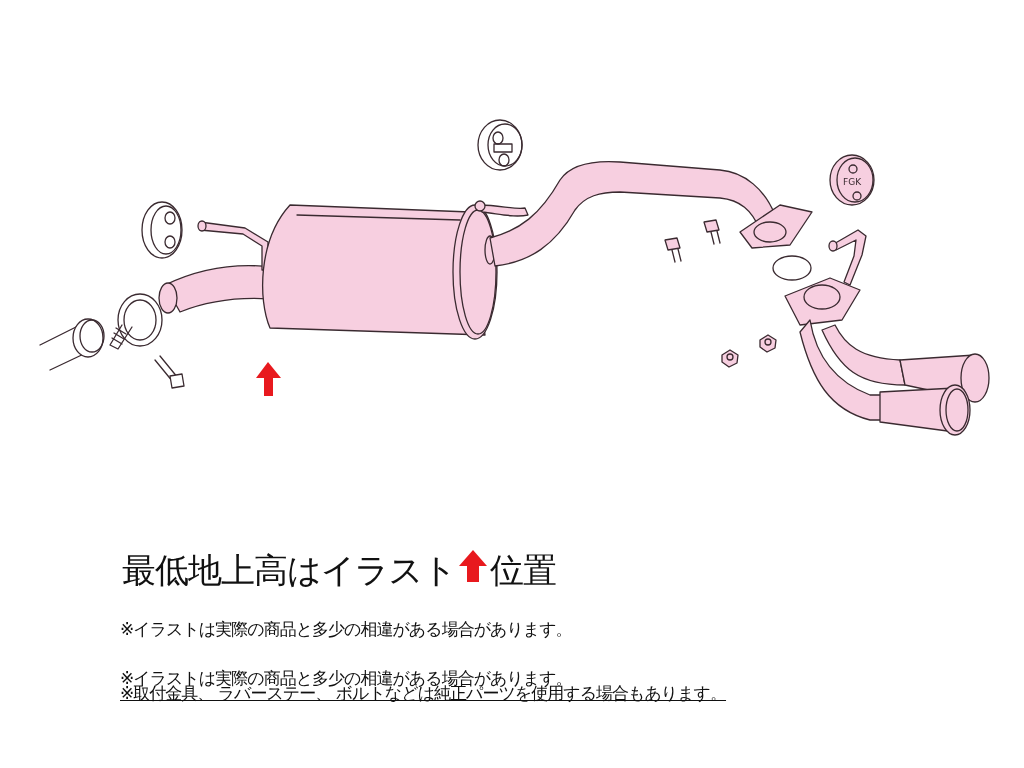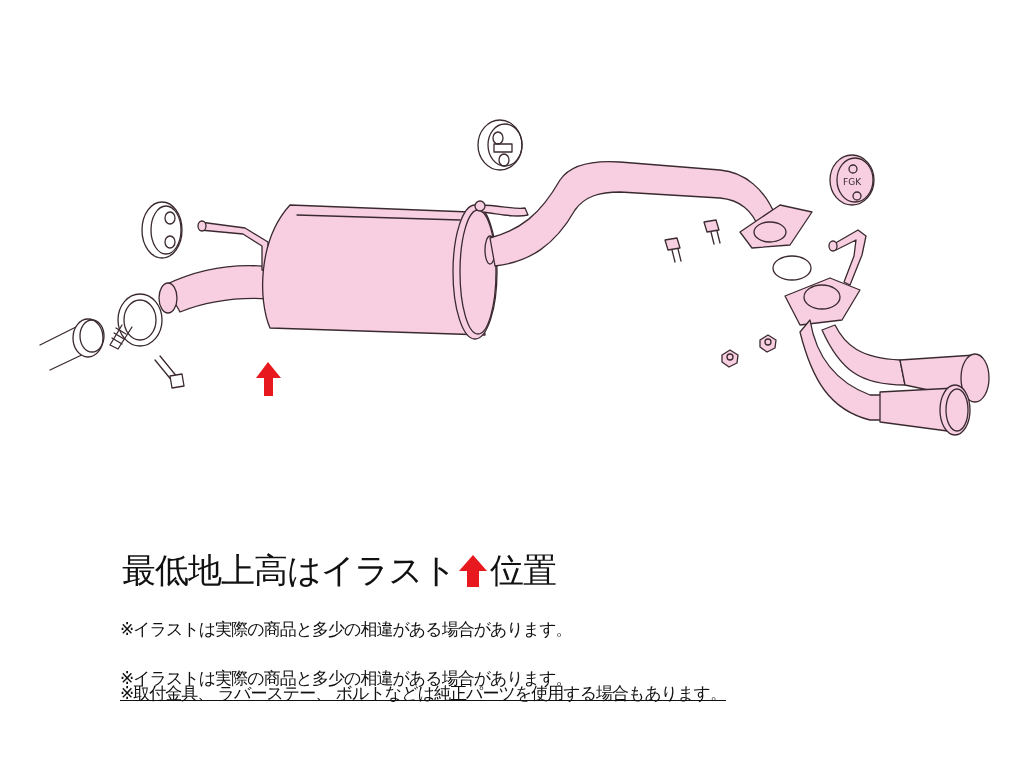--- a/index.html
+++ b/index.html
@@ -1,20 +1,20 @@
 <!DOCTYPE html>
 <html><head>
 <meta charset="utf-8">
 <style>
   html, body { margin: 0; padding: 0; background: #ffffff; }
   body { width: 1024px; height: 768px; position: relative; overflow: hidden;
          font-family: "DejaVu Sans", "Liberation Sans", sans-serif; color: #111; }
   #diagram { position: absolute; left: 0; top: 0; width: 1024px; height: 520px; }
   .caption { position: absolute; left: 122px; top: 548px; font-size: 34px; letter-spacing: -1px;
-             white-space: nowrap; display: flex; align-items: center; }
+             white-space: nowrap; display: flex; align-items: flex-start; }
   .caption .arrow { display: inline-block; width: 30px; height: 36px; margin: 0 2px; }
   .note { position: absolute; left: 120px; font-size: 17px; white-space: nowrap; letter-spacing: -1px; }
   .note1 { top: 618px; }
   .note2 { top: 667px; }
   .note3 { top: 682px; text-decoration: underline; }
 </style>
 </head>
 <body>
 
 <svg id="diagram" viewBox="0 0 1024 520" xmlns="http://www.w3.org/2000/svg">

